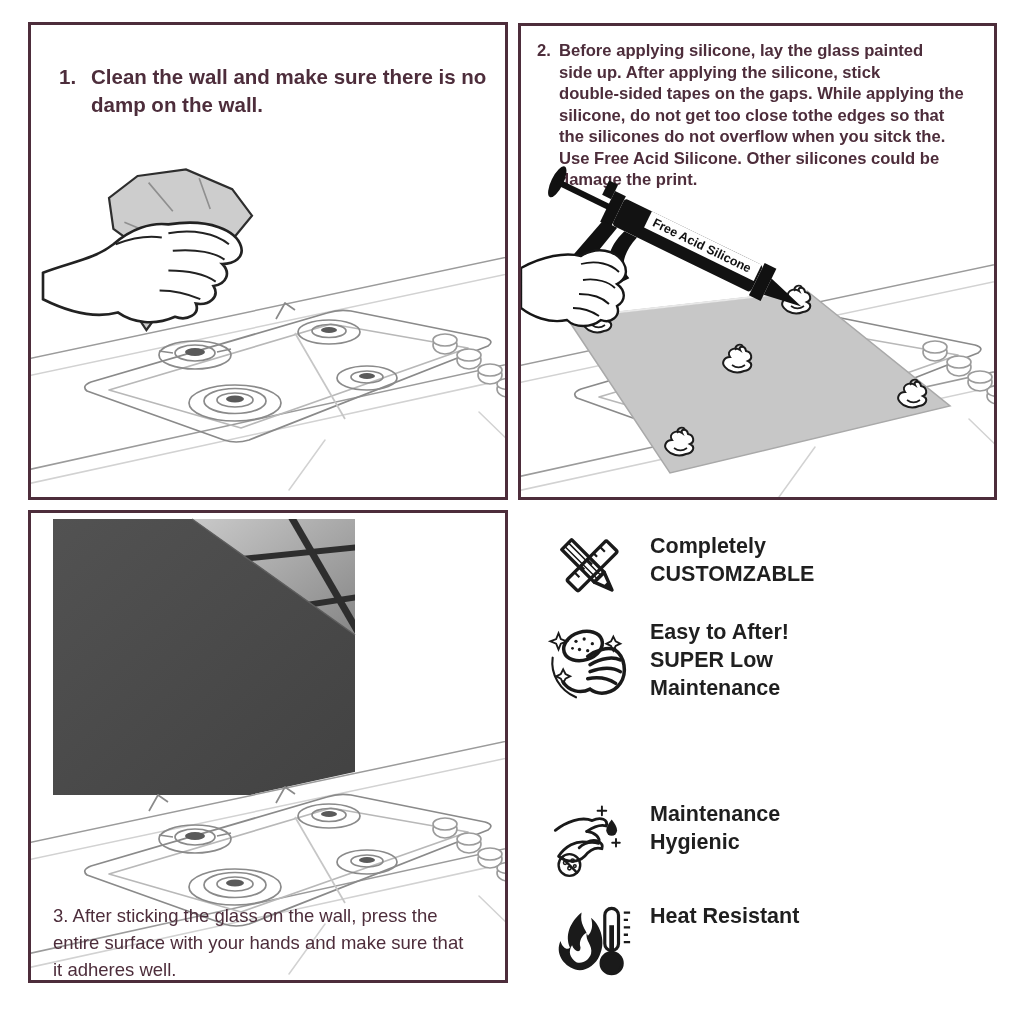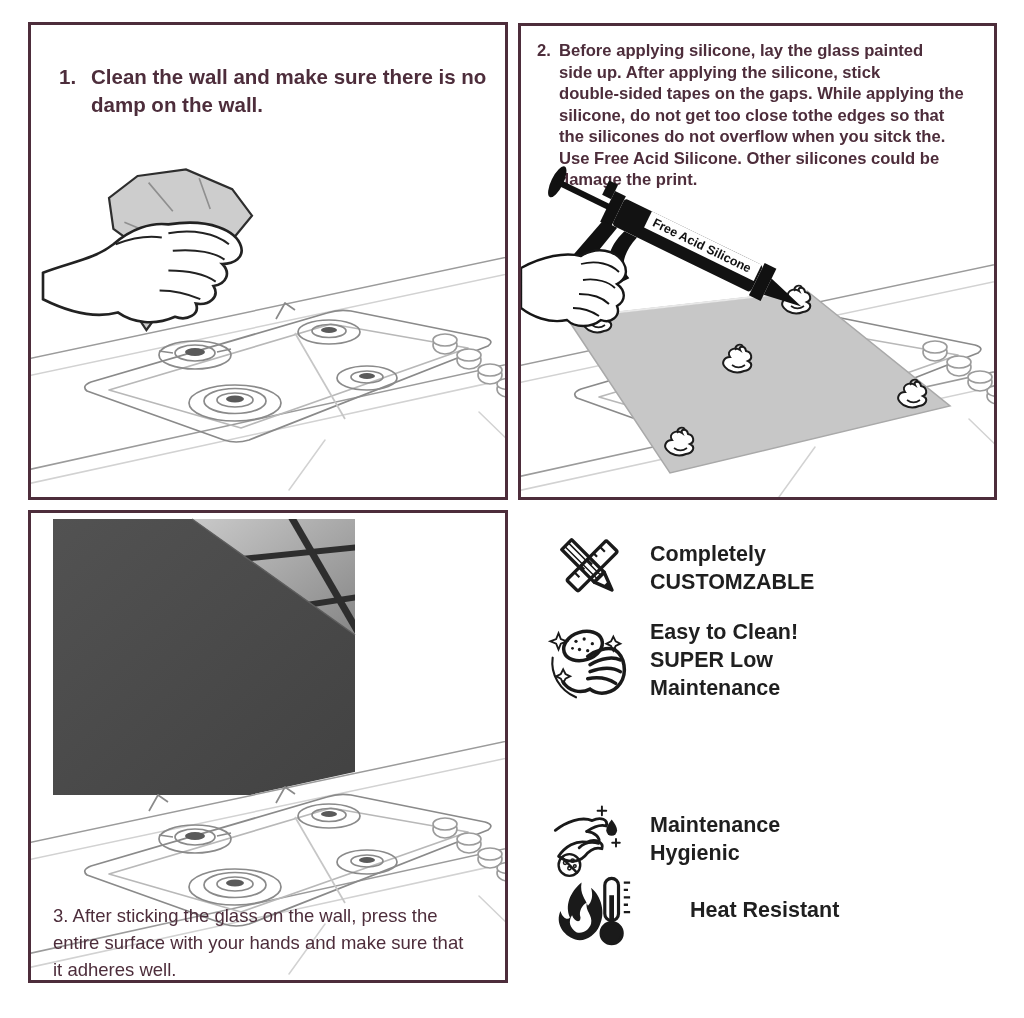--- a/index.html
+++ b/index.html
@@ -15,25 +15,25 @@
   #step-1{left:28px;top:38px;font-size:20.5px;line-height:1.36;}
   #step-1 .num{width:32px;}
   #step-2{left:16px;top:14px;font-size:16.6px;line-height:1.3;}
   #step-2 .num{width:22px;}
   #step-3{left:22px;top:390px;font-size:18.5px;line-height:1.45;color:#4d2d3b;font-weight:400;white-space:pre-line;position:absolute;}
   .illus{position:absolute;}
   #illus-1{left:0px;top:128px;width:474px;height:344px;}
   #illus-2{left:0px;top:0px;width:473px;height:471px;}
   #illus-3{left:0px;top:0px;width:474px;height:467px;}
   #features{position:absolute;left:538px;top:532px;width:472px;height:460px;}
-  .feature-row{position:absolute;left:0;display:flex;align-items:center;}
+  .feature-row{position:absolute;left:0;display:flex;align-items:flex-start;}
   .feature-row .icon-cell{flex:0 0 104px;display:flex;justify-content:center;align-items:center;}
   .feature-row .flabel{margin-left:8px;font-size:21.5px;font-weight:700;color:#1f1f1f;
                        line-height:1.31;white-space:pre-line;}
-  #frow-0{top:0px;}  #frow-1{top:86px;} #frow-2{top:188px;} #frow-3{top:268px;} #frow-4{top:340px;gap:40px;}
+  #frow-0{top:0px;}  #frow-1{top:86px;} #frow-2{top:188px;} #frow-3{top:268px;} #frow-4{top:370px;}
   svg text{font-family:"Liberation Sans",sans-serif;}
 </style>
 </head>
 <body>
 
 <svg width="0" height="0" style="position:absolute" aria-hidden="true">
   <defs>
     <linearGradient id="glassGrad" x1="0" y1="0" x2="1" y2="1">
       <stop offset="0" stop-color="#525252"></stop>
         <stop offset="1" stop-color="#424242"></stop>
@@ -217,21 +217,21 @@
           <path d="M34,52 C44,50 52,52 58,56"></path>
           <path d="M57,27 C66,33 68,47 62,56 C56,65 44,67 36,61 C28,65 18,63 13,55"></path>
           <g stroke-width="1.6">
             <path d="M9,13 L11,18 L16,20 L11,22 L9,27 L7,22 L2,20 L7,18 Z"></path>
             <path d="M56,16 L58,20 L62,22 L58,24 L56,28 L54,24 L50,22 L54,20 Z"></path>
             <path d="M13,44 L15,48 L19,50 L15,52 L13,56 L11,52 L7,50 L11,48 Z"></path>
           </g>
         </g>
       </svg>
     </div>
-    <div class="flabel">Easy to Clean!
+    <div class="flabel">Easy to After!
 SUPER Low
 Maintenance</div>
   </div>
 
 
   <div class="feature-row" id="frow-3">
     <div class="icon-cell">
       <svg width="92" height="78" viewBox="0 0 72 72">
         <g fill="none" stroke="#1a1a1a" stroke-width="2.6" stroke-linecap="round" stroke-linejoin="round">
           <path d="M4,28 C14,20 28,15 38,19 C46,15 53,18 51,24 C45,22 39,25 33,29"></path>

